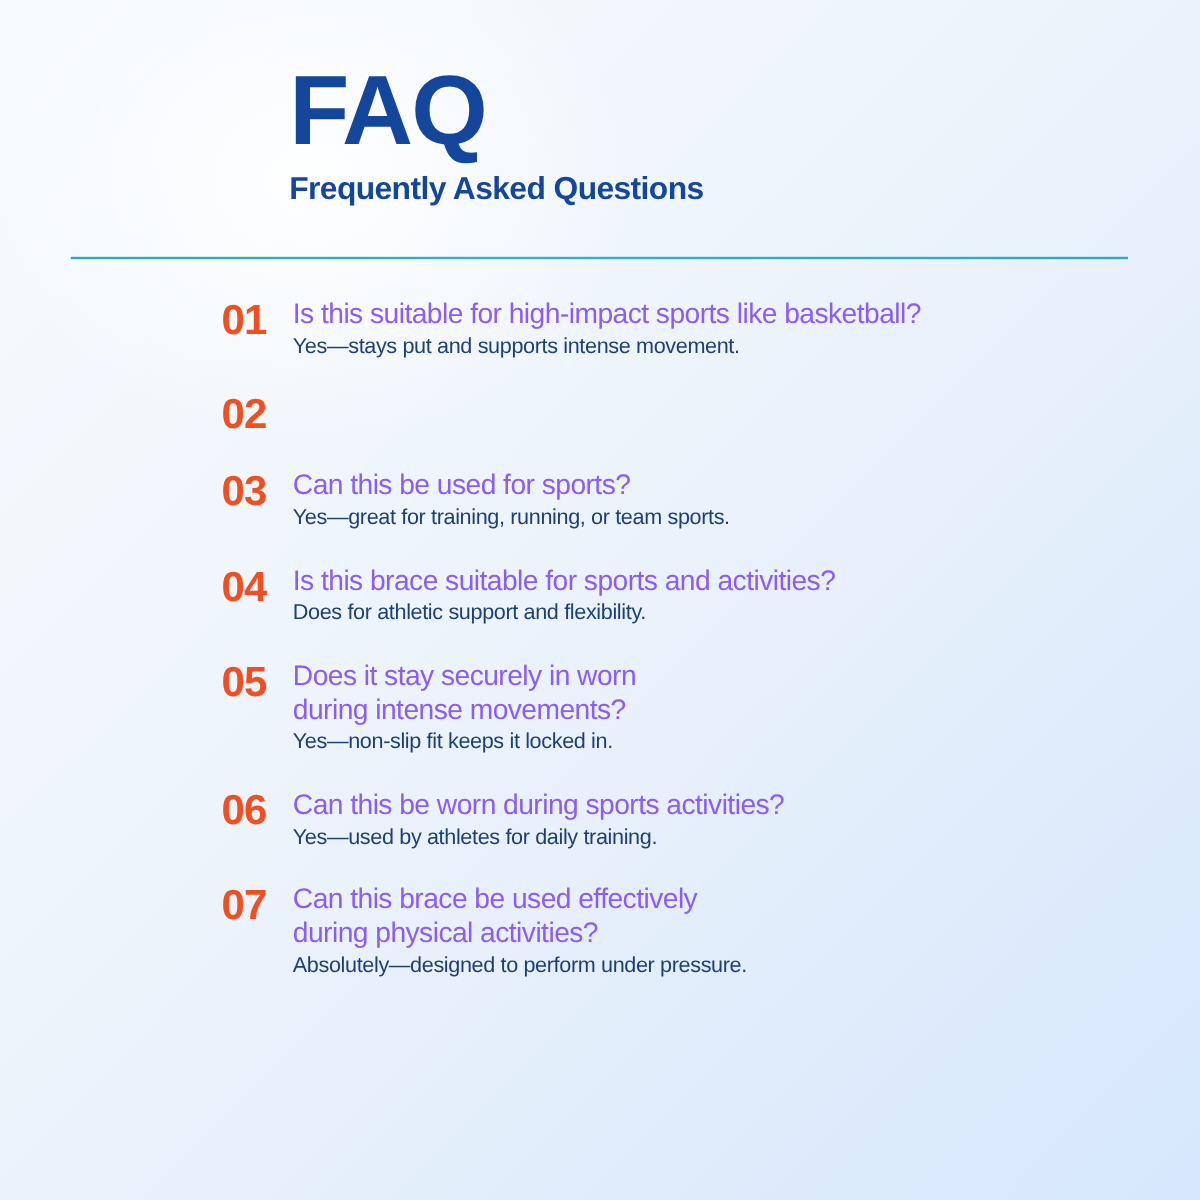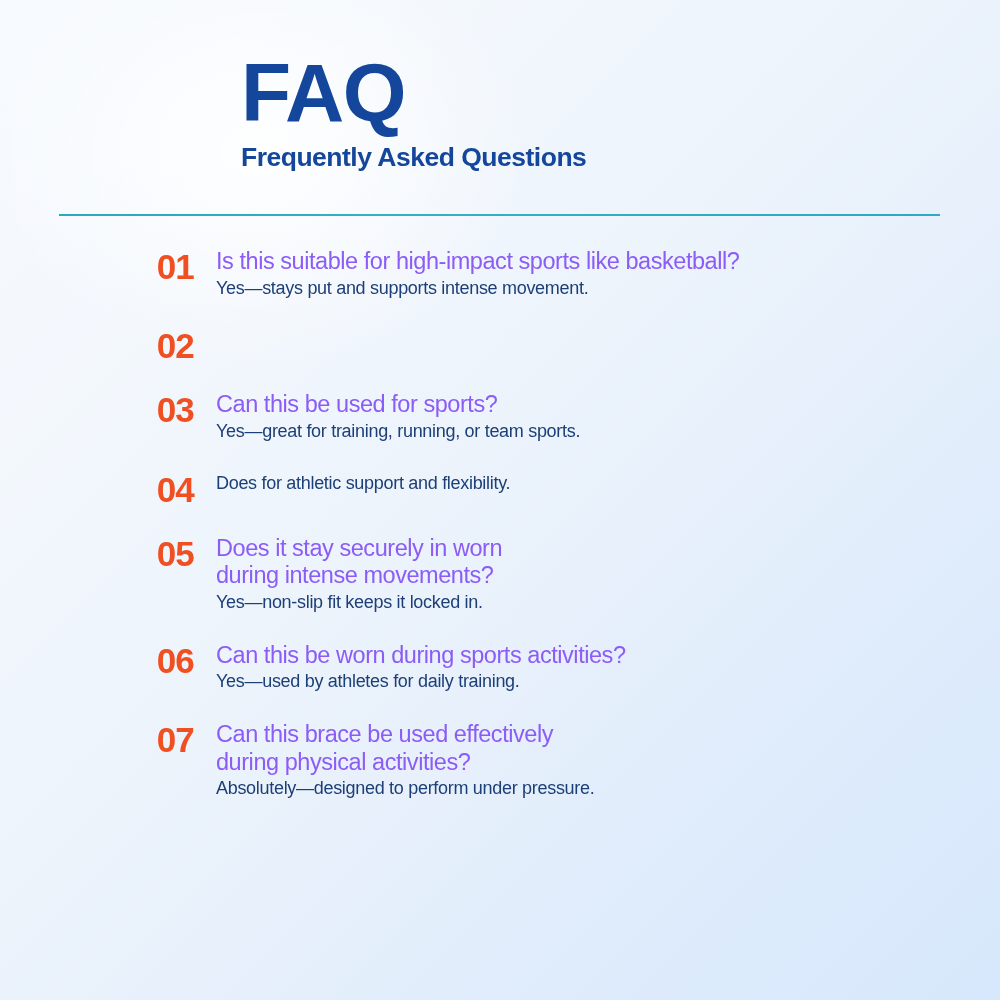--- a/index.html
+++ b/index.html
@@ -95,20 +95,21 @@
     width: 216px;
     flex: 0 0 216px;
     text-align: right;
     padding-right: 22px;
     font-size: 35px;
     font-weight: 700;
     letter-spacing: -0.8px;
     color: #f04f22;
     line-height: 1.0;
     margin-top: 1px;
+    margin-left: 28px;
   }
 
   .faq-body {
     flex: 1 1 auto;
     padding-right: 48px;
   }
 
   .faq-question {
     font-size: 23.5px;
     font-weight: 400;
@@ -160,20 +161,23 @@
         <div class="faq-body">
           <div class="faq-question">
             <span class="qline">Can this be used for sports?</span>
           </div>
           <div class="faq-answer">Yes—great for training, running, or team sports.</div>
         </div>
       </div>
       <div class="faq-item">
         <div class="faq-num">04</div>
         <div class="faq-body">
+          <div class="faq-question">
+            <span class="qline">Is this brace suitable for sports and activities?</span>
+          </div>
           <div class="faq-answer">Does for athletic support and flexibility.</div>
         </div>
       </div>
       <div class="faq-item">
         <div class="faq-num">05</div>
         <div class="faq-body">
           <div class="faq-question">
             <span class="qline">Does it stay securely in worn</span>
             <span class="qline">during intense movements?</span>
           </div>

